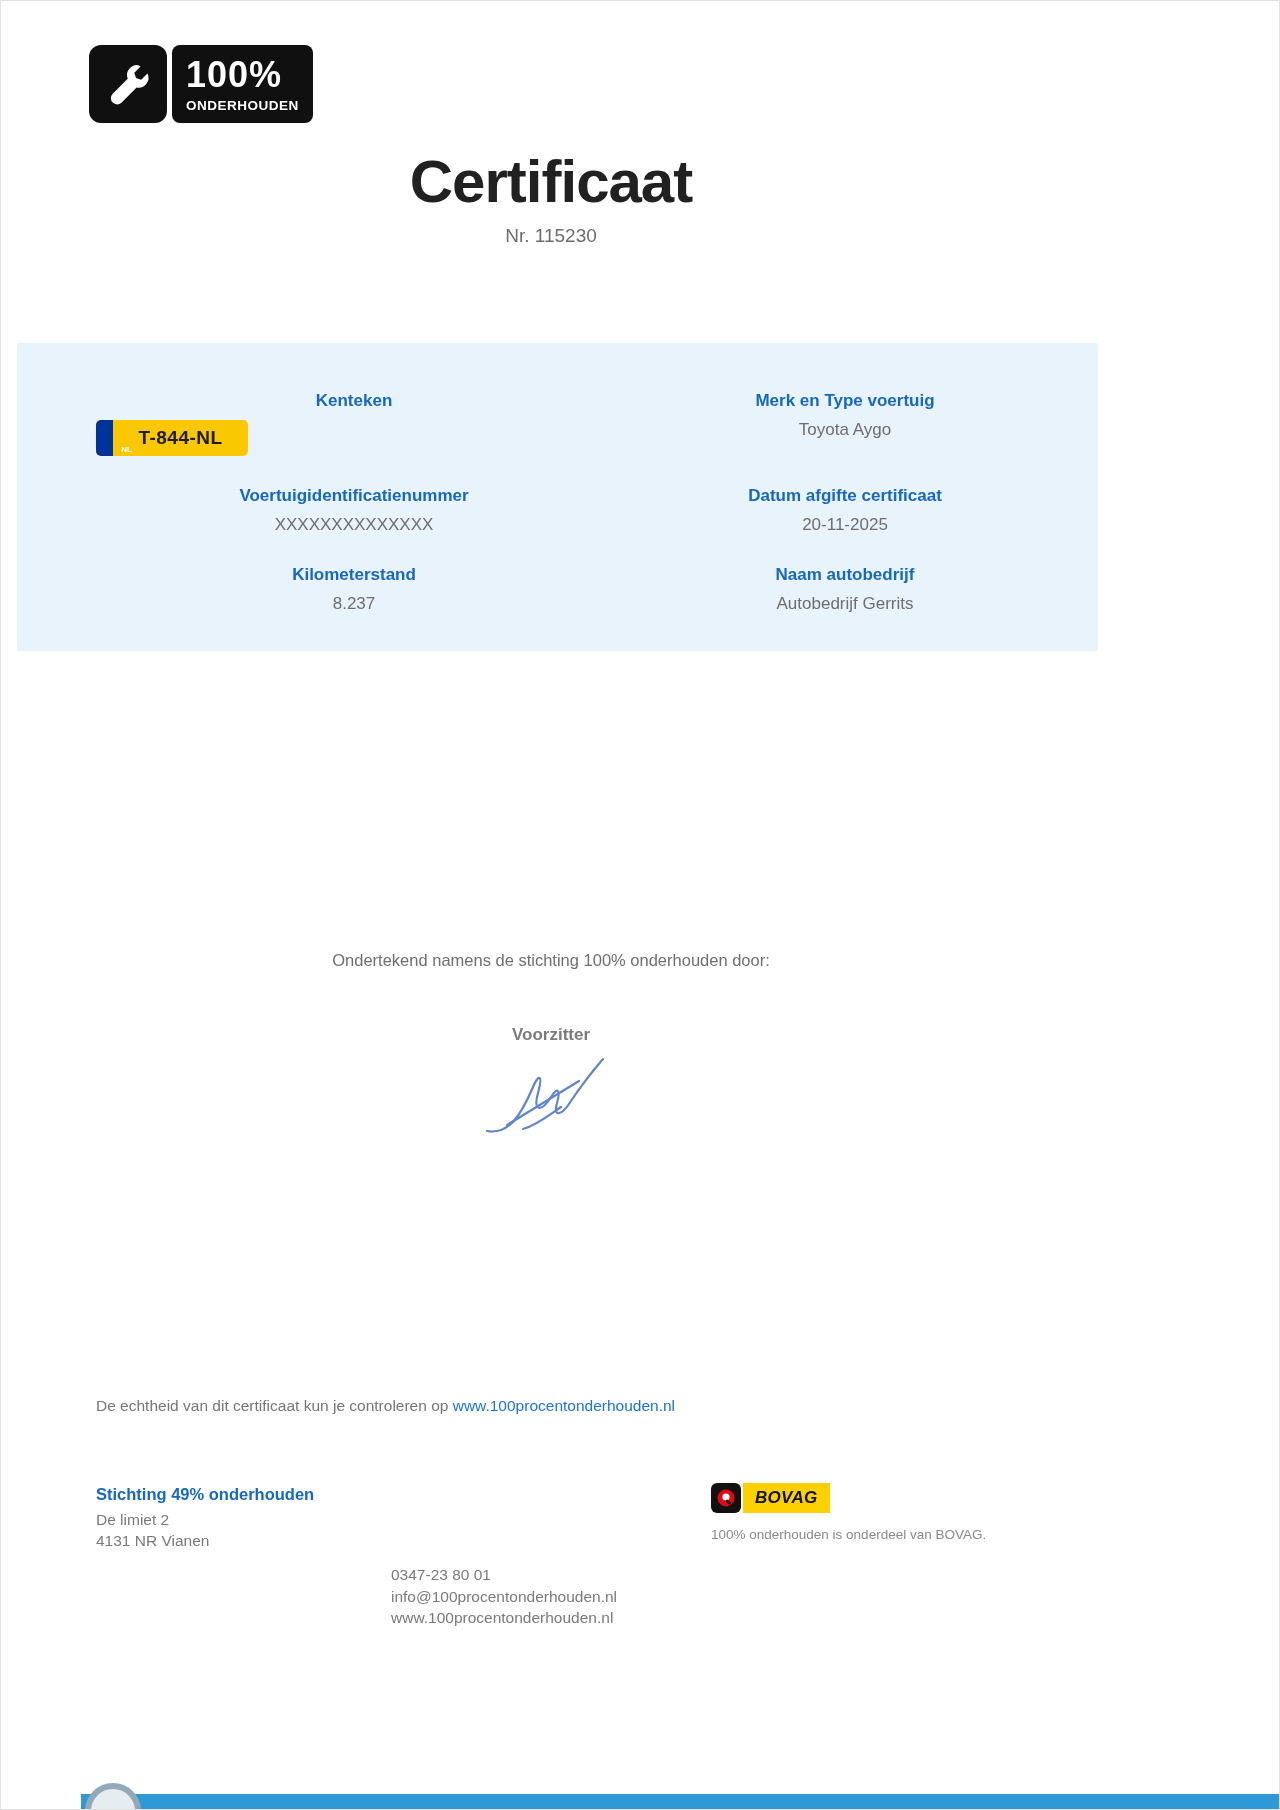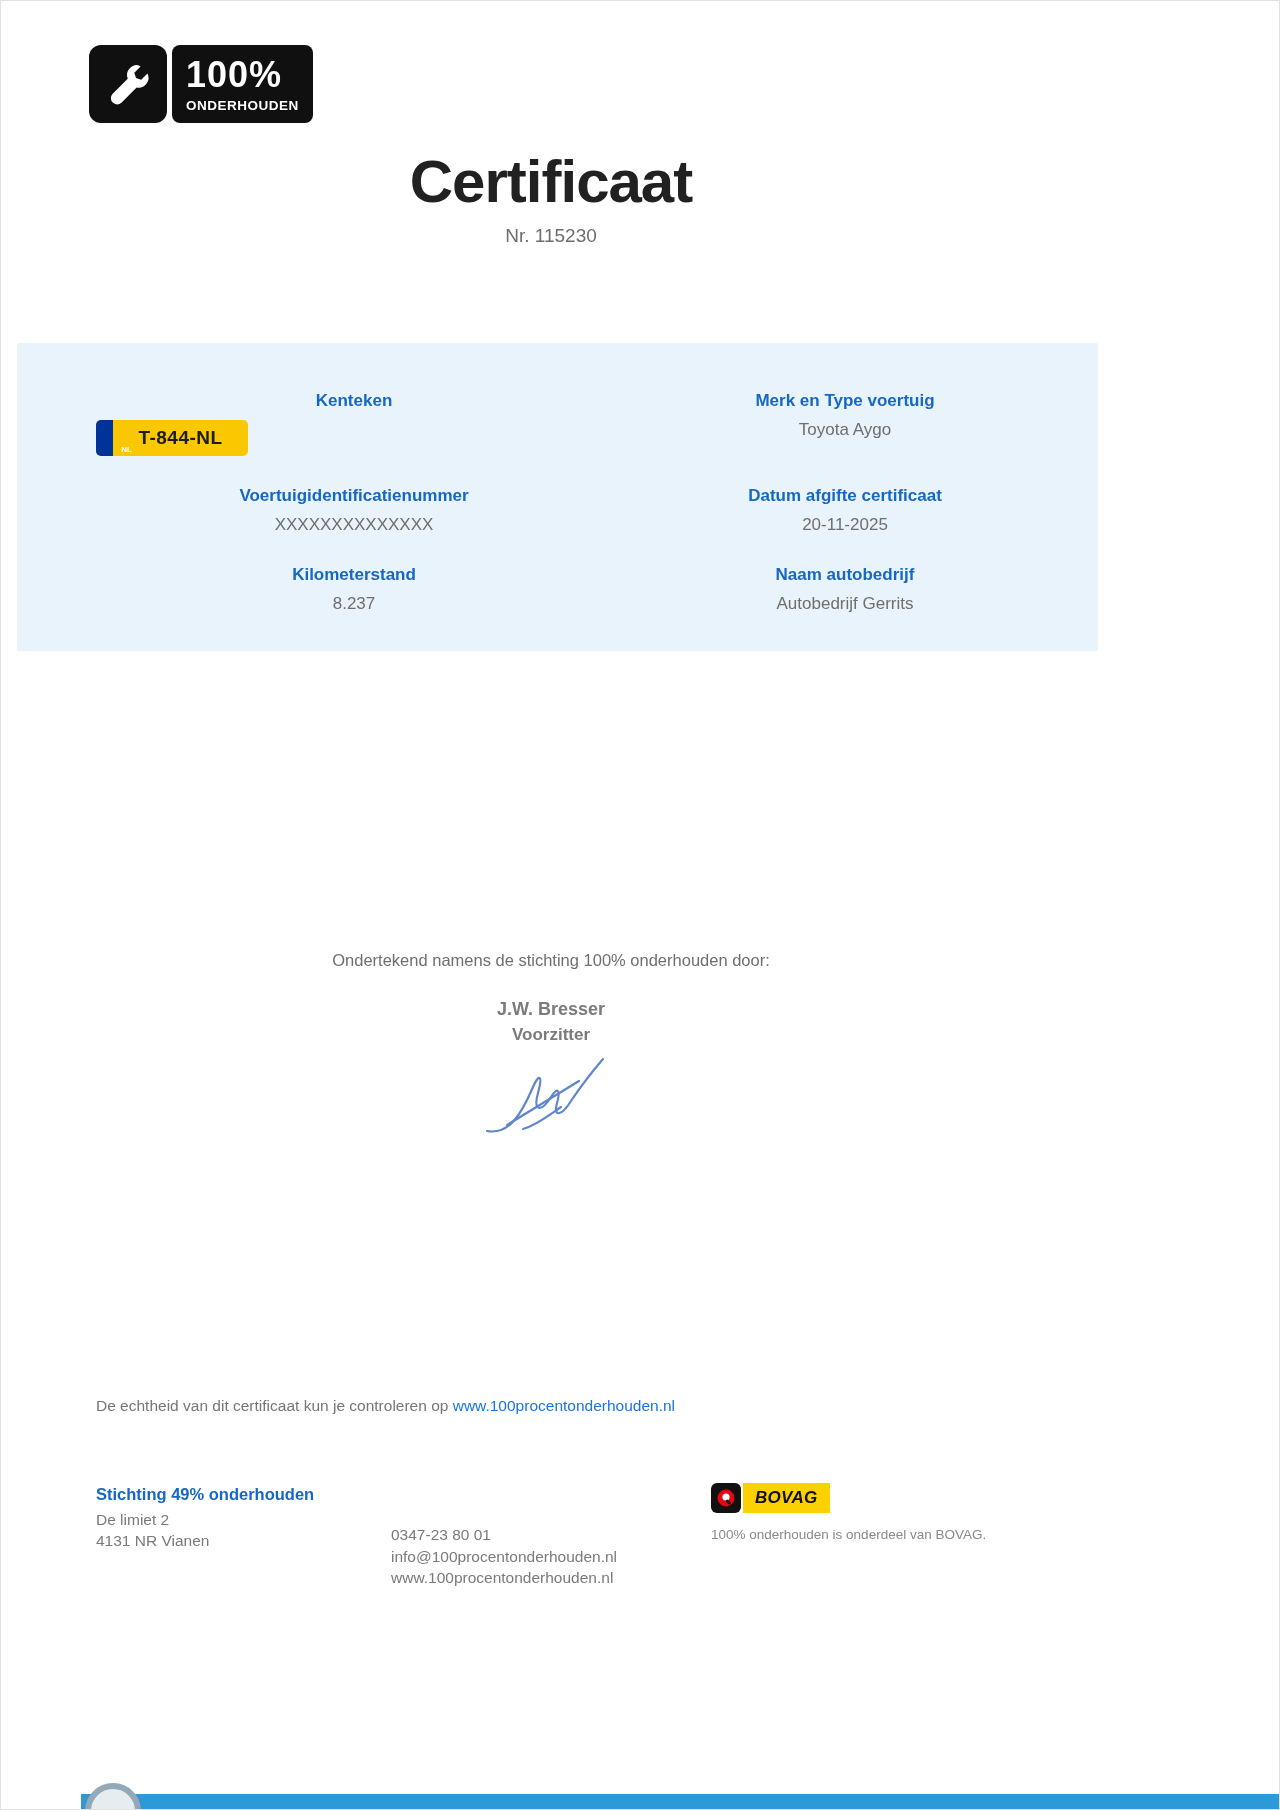--- a/index.html
+++ b/index.html
@@ -74,21 +74,21 @@
   .signer-role  { position: absolute; top: 1024px; left: 0; width: 1100px; text-align: center; color: #7b7b7b; font-size: 17px; font-weight: bold; }
   .signature { position: absolute; top: 1050px; left: 478px; width: 150px; height: 95px; }
 
   
   .verify { position: absolute; top: 1396px; left: 95px; font-size: 15.5px; color: #767676; }
   .verify a { color: #1a73e8; text-decoration: none; cursor: pointer; }
 
   
   .footer-col1 { position: absolute; top: 1482px; left: 95px; font-size: 15.5px; color: #7a7a7a; line-height: 1.35; }
   .f-org { color: #1568c4; font-weight: bold; font-size: 16.5px; margin-bottom: 5px; }
-  .footer-col2 { position: absolute; top: 1523px; left: 390px; font-size: 15.5px; color: #7a7a7a; line-height: 1.4; }
+  .footer-col2 { position: absolute; top: 1563px; left: 390px; font-size: 15.5px; color: #7a7a7a; line-height: 1.4; }
   .footer-col3 { position: absolute; top: 1482px; left: 710px; }
   .bovag-logo { display: flex; gap: 2px; }
   .bovag-icon {
     width: 30px; height: 30px; background: #111; border-radius: 6px;
     display: flex; align-items: center; justify-content: center;
   }
   .bovag-badge {
     height: 30px; background: #fdd000; color: #111;
     display: flex; align-items: center; padding: 0 12px;
     font-weight: bold; font-style: italic; font-size: 17px; letter-spacing: .3px;
@@ -158,21 +158,20 @@
       <div class="field">
         <div class="field-label">Naam autobedrijf</div>
         <div class="field-value">Autobedrijf Gerrits</div>
       </div>
 
     </div>
   </div>
 
 
   <div class="signing-intro">Ondertekend namens de stichting 100% onderhouden door:</div>
-  <div class="signer-name">J.W. Bresser</div>
   <div class="signer-role">Voorzitter</div>
   <svg class="signature" viewBox="0 0 150 95" aria-hidden="true">
     <g fill="none" stroke="#4e79c5" stroke-width="2.2" stroke-linecap="round" opacity="0.9">
       <path d="M8 80 C 30 84, 42 64, 54 36 C 60 22, 64 24, 59 42 C 54 60, 62 62, 72 46 C 78 36, 82 38, 78 52 C 74 66, 82 66, 92 50 C 100 38, 112 22, 124 8"></path>
       <path d="M28 74 L 100 30"></path>
       <path d="M44 78 C 58 74, 70 64, 82 56"></path>
     </g>
   </svg>
 
   <div class="verify">

